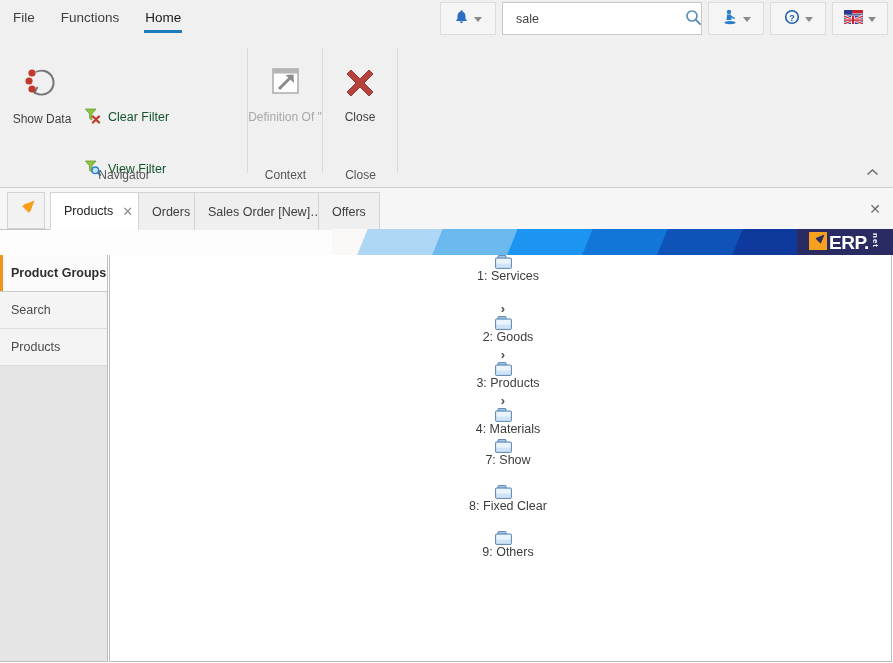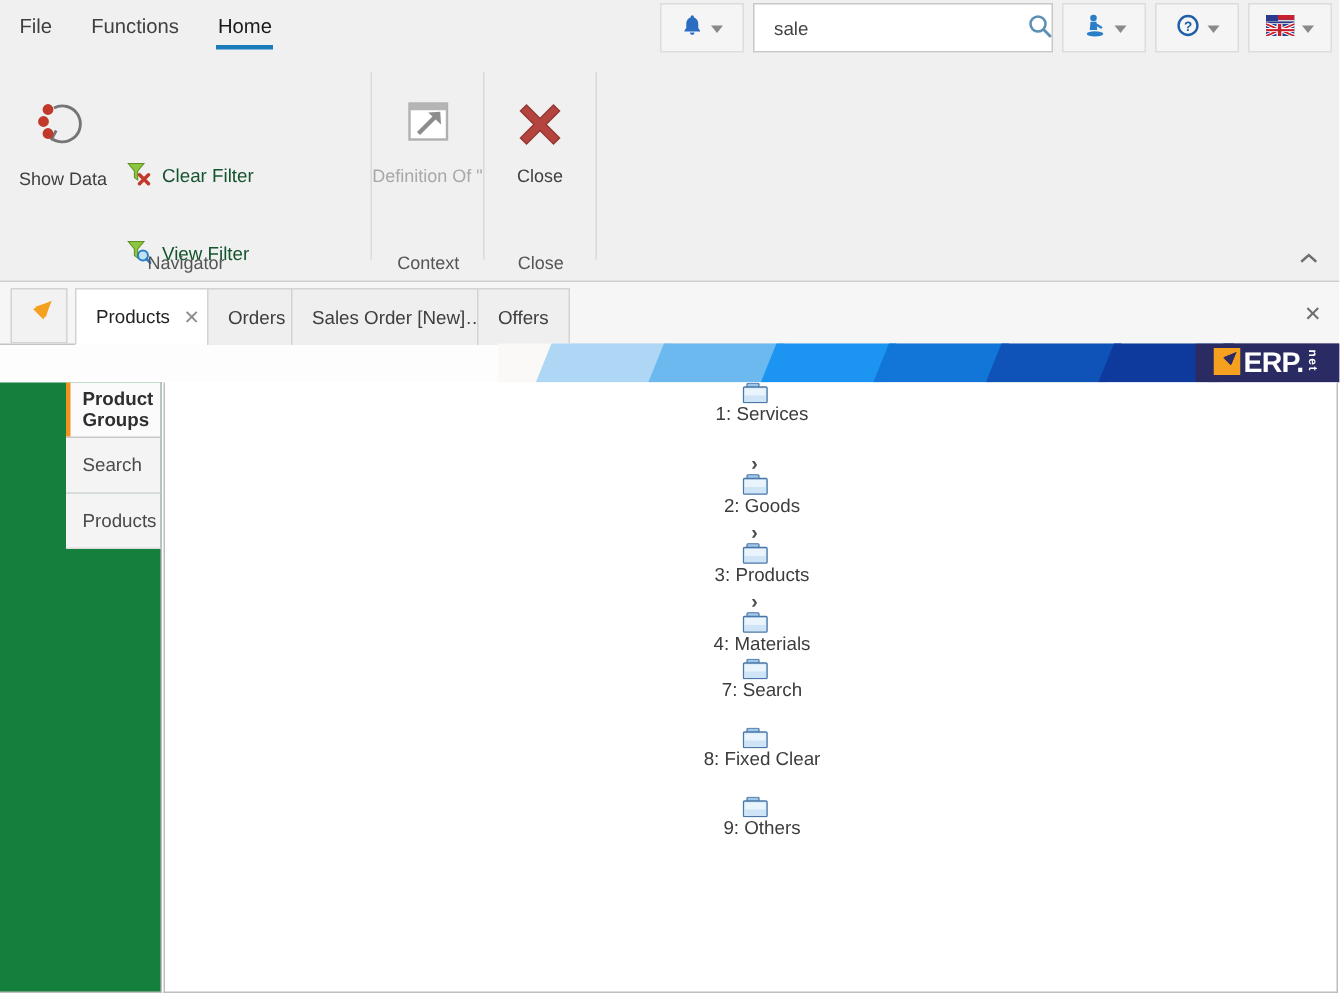--- a/index.html
+++ b/index.html
@@ -109,21 +109,21 @@
   }
   .logo-erp { color: #ffffff; font-size: 19px; font-weight: bold; letter-spacing: -0.5px;
               font-family: "Liberation Sans", sans-serif; line-height: 19px; }
   .logo-net { color: #ffffff; font-size: 8px; font-weight: bold; letter-spacing: 1px;
               writing-mode: vertical-rl; line-height: 9px; margin-top: -4px; }
 
   
   .content { position: absolute; top: 255px; left: 0; width: 893px; height: 408px; background: #ffffff; }
   .sidebar {
     position: absolute; left: 0; top: 0; width: 108px; height: 407px;
-    background: #15803d; border-right: 1px solid #bdbdbd; border-bottom: 1px solid #bdbdbd; padding-left: 44px;
+    background: #e5e5e5; border-right: 1px solid #bdbdbd; border-bottom: 1px solid #bdbdbd;
   }
   .side-item {
     height: 37px; display: flex; align-items: center; padding-left: 11px;
     font-size: 12.5px; color: #4a4a4a; border-bottom: 1px solid #dcdcdc;
     background: #f4f4f4; cursor: default; position: relative;
   }
   .side-item.active {
     background: #fbfbfb; font-weight: bold; color: #2e2e2e; border-bottom: 1px solid #c9c9c9;
   }
   .side-item.active::before {
@@ -416,21 +416,21 @@
 
       <div class="tree-row">
         <span class="tree-chev"></span>
         <span class="folder">
           <svg width="17" height="14" viewBox="0 0 17 14">
             <rect x="3" y="0.5" width="8" height="3" rx="0.6" fill="#9fc7e8" stroke="#4a77a8" stroke-width=".8"></rect>
             <rect x="0.6" y="3" width="15.8" height="10.4" rx="0.8" fill="#cfe5f7" stroke="#4a77a8" stroke-width=".9"></rect>
             <rect x="1.5" y="4" width="14" height="4.6" fill="#eaf4fc"></rect>
           </svg>
         </span>
-        <span class="tree-label">7: Search</span>
+        <span class="tree-label">7: Show</span>
       </div>
 
       <div class="tree-row">
         <span class="tree-chev"></span>
         <span class="folder">
           <svg width="17" height="14" viewBox="0 0 17 14">
             <rect x="3" y="0.5" width="8" height="3" rx="0.6" fill="#9fc7e8" stroke="#4a77a8" stroke-width=".8"></rect>
             <rect x="0.6" y="3" width="15.8" height="10.4" rx="0.8" fill="#cfe5f7" stroke="#4a77a8" stroke-width=".9"></rect>
             <rect x="1.5" y="4" width="14" height="4.6" fill="#eaf4fc"></rect>
           </svg>

